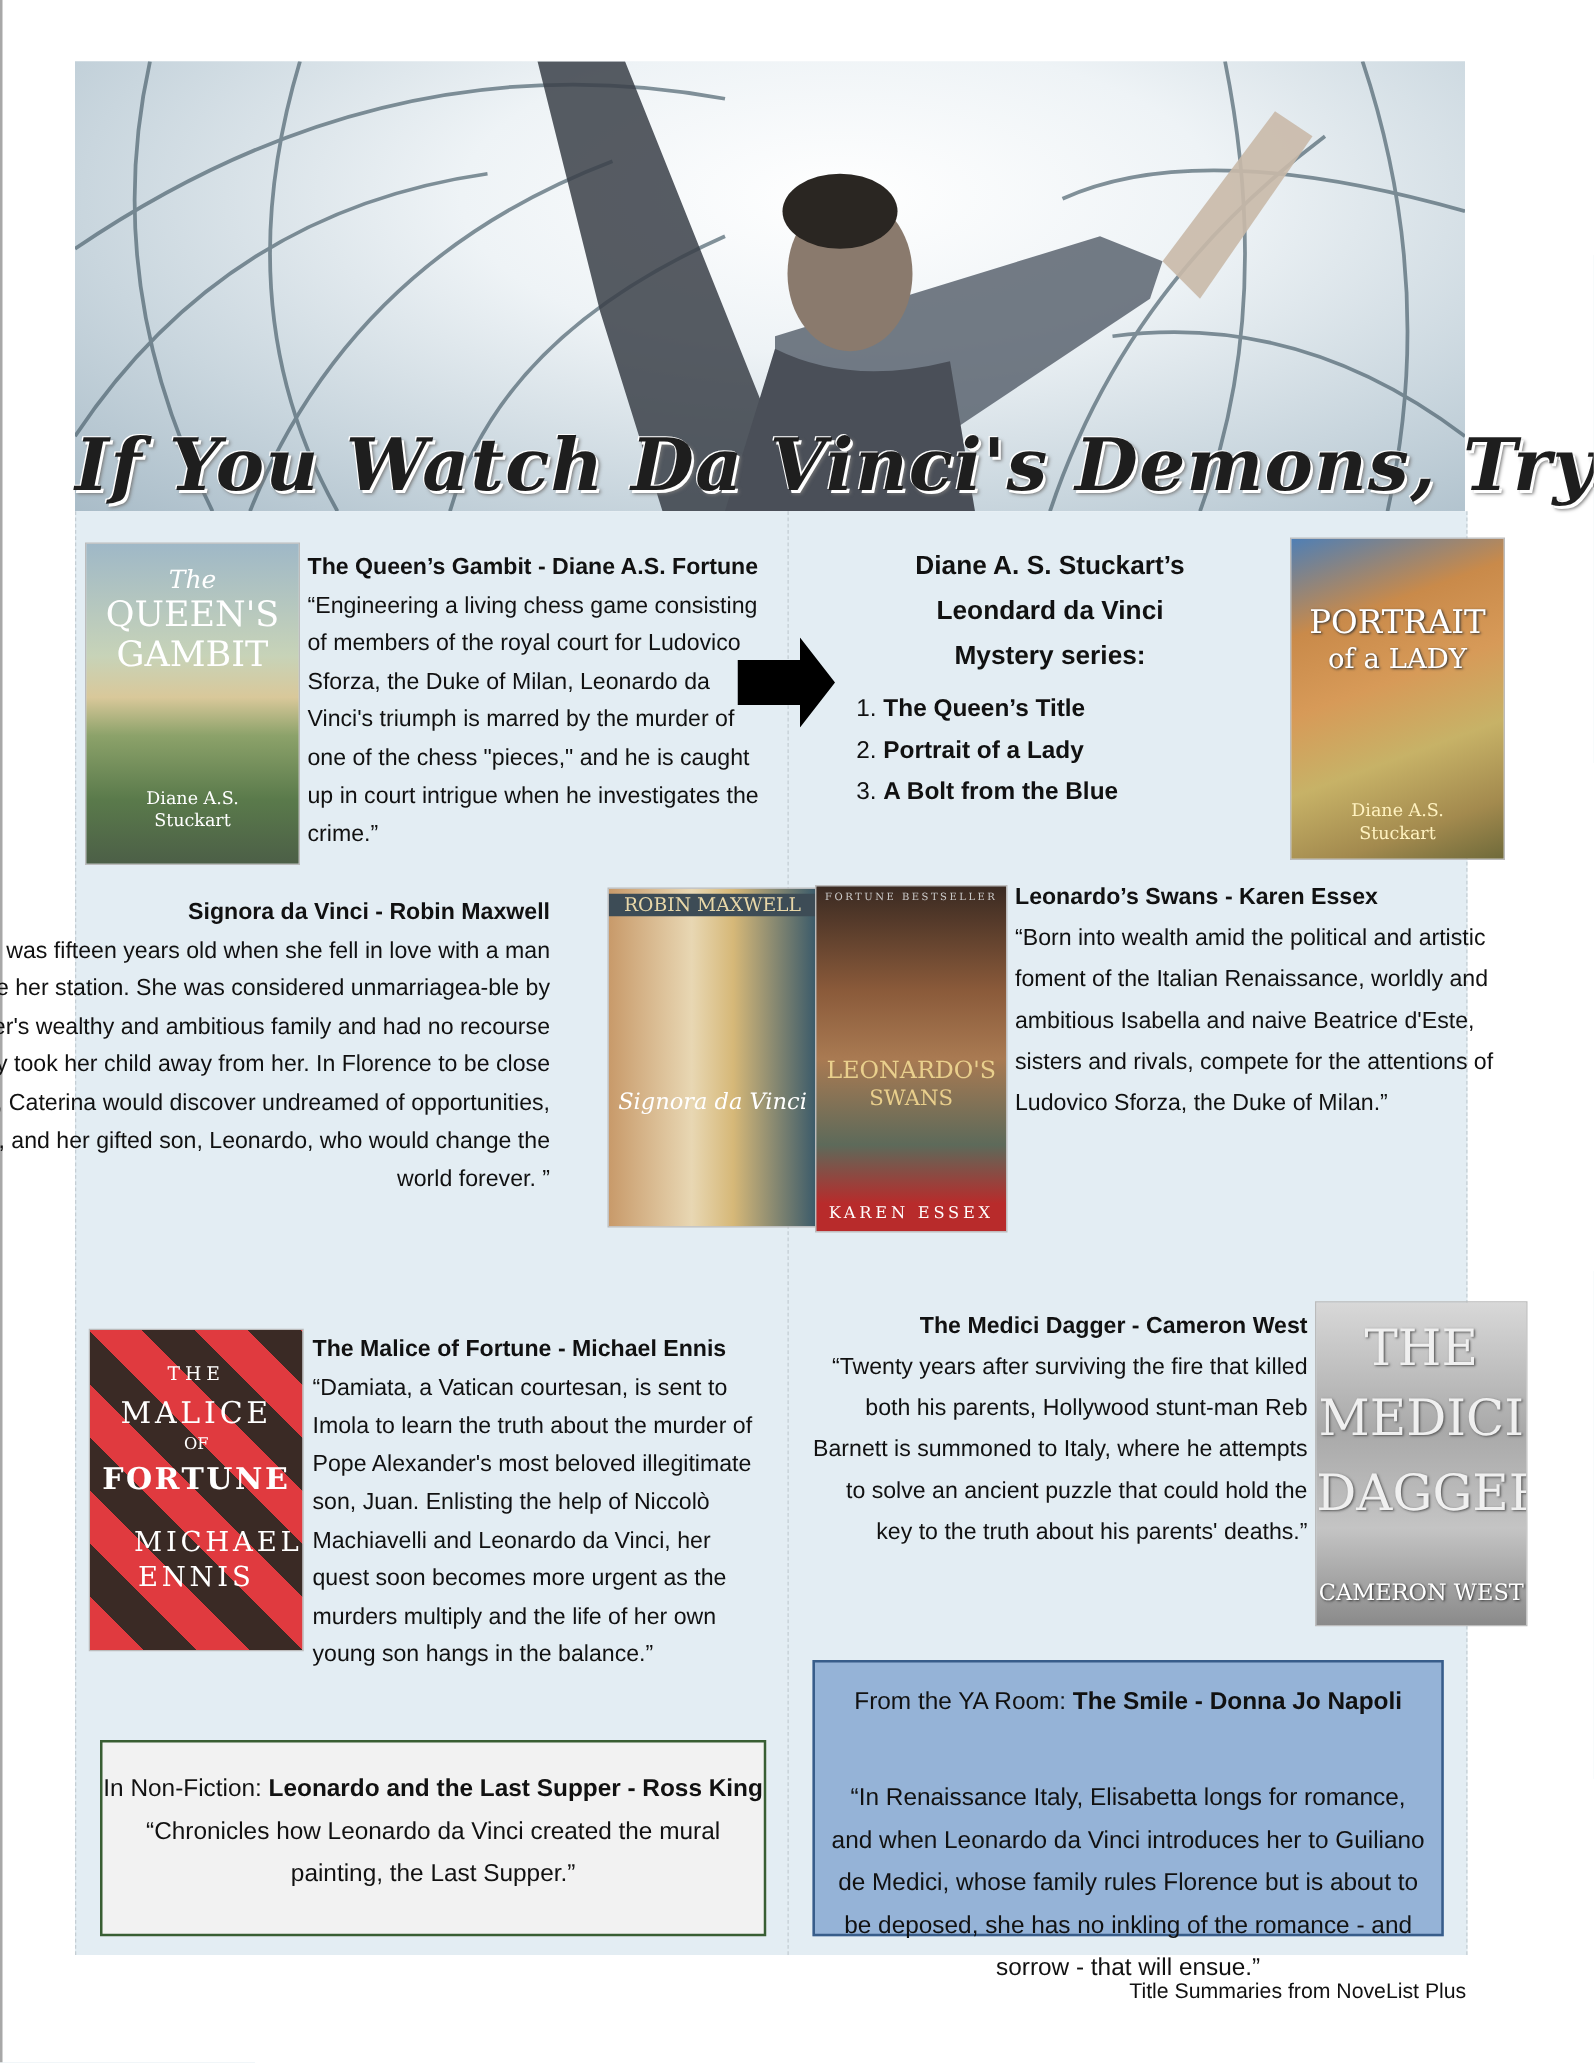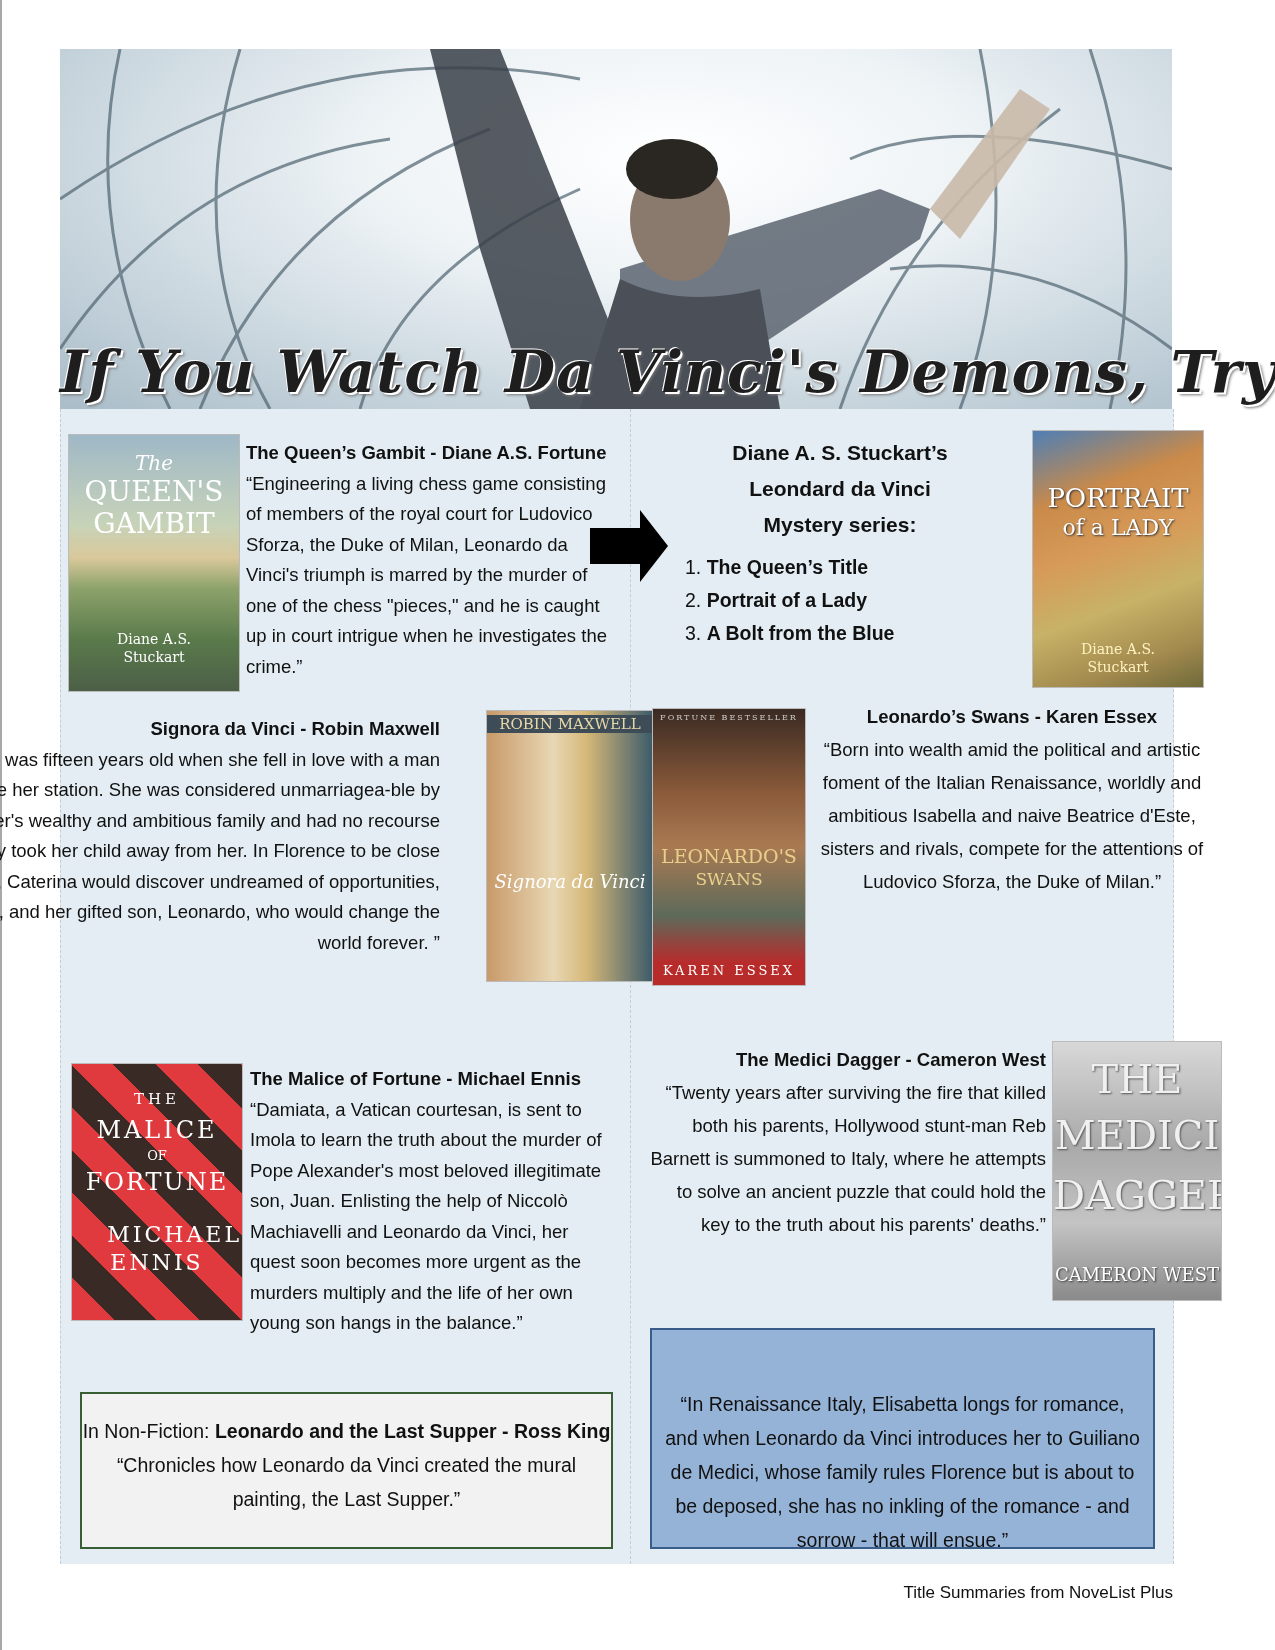--- a/index.html
+++ b/index.html
@@ -132,30 +132,30 @@
   <div class="ct" style="top:4px;font-size:15px;color:#e8d7a8;background:#3d4c56;">ROBIN MAXWELL</div>
   <div class="ct" style="top:160px;font-size:18px;font-style:italic;color:#fff;">Signora da Vinci</div>
 </div>
 
 <div class="cover" style="left:652px;top:708px;width:154px;height:278px;background:linear-gradient(#3a2a22 0%,#8a5a3a 30%,#a97a52 50%,#5d6a5a 75%,#b82b2b 92%);">
   <div class="ct" style="top:4px;font-size:8px;color:#ccc;letter-spacing:2px;">FORTUNE BESTSELLER</div>
   <div class="ct" style="top:136px;font-size:19px;color:#e9cf8c;">LEONARDO'S</div>
   <div class="ct" style="top:160px;font-size:17px;color:#e9cf8c;">SWANS</div>
   <div class="ct" style="top:254px;font-size:13px;color:#fff;letter-spacing:3px;">KAREN ESSEX</div>
 </div>
-<div class="block" style="left:812px;top:702px;width:400px;text-align:center;">
+<div class="block" style="left:812px;top:702px;width:400px;">
   <div class="title">Leonardo’s Swans - Karen Essex</div>
   <div style="line-height:33px;">“Born into wealth amid the political and artistic foment of the Italian Renaissance, worldly and ambitious Isabella and naive Beatrice d'Este, sisters and rivals, compete for the attentions of Ludovico Sforza, the Duke of Milan.”</div>
 </div>
 
 <div class="cover" style="left:71px;top:1063px;width:172px;height:258px;background:repeating-linear-gradient(45deg,#e03a3f 0 30px,#3a2a25 30px 60px);">
   <div class="ct" style="top:26px;font-size:15px;color:#fff;letter-spacing:4px;">THE</div>
   <div class="ct" style="top:52px;font-size:24px;color:#fff;letter-spacing:3px;">MALICE</div>
   <div class="ct" style="top:84px;font-size:13px;color:#fff;">OF</div>
-  <div class="ct" style="top:104px;font-size:24px;color:#fff;letter-spacing:2px;">FORTUNE</div>
+  <div class="ct" style="top:104px;font-size:24px;color:#fff;letter-spacing:2px;font-weight:bold;">FORTUNE</div>
   <div class="ct" style="top:158px;font-size:22px;color:#fff;letter-spacing:3px;text-align:right;">MICHAEL</div>
   <div class="ct" style="top:186px;font-size:22px;color:#fff;letter-spacing:3px;">ENNIS</div>
 </div>
 <div class="block" style="left:250px;top:1064px;width:360px;">
   <div class="title">The Malice of Fortune - Michael Ennis</div>
   <div>“Damiata, a Vatican courtesan, is sent to Imola to learn the truth about the murder of Pope Alexander's most beloved illegitimate son, Juan. Enlisting the help of Niccolò Machiavelli and Leonardo da Vinci, her quest soon becomes more urgent as the murders multiply and the life of her own young son hangs in the balance.”</div>
 </div>
 
 <div class="block right-align" style="left:650px;top:1045px;width:396px;">
   <div class="title">The Medici Dagger - Cameron West</div>
@@ -169,16 +169,19 @@
 </div>
 
 <div class="box box-nonfiction">
   <div>
     <span>In Non-Fiction: </span><b>Leonardo and the Last Supper - Ross King</b>
   </div>
   <div style="padding:0 18px;">“Chronicles how Leonardo da Vinci created the mural painting, the Last Supper.”</div>
 </div>
 
 <div class="box box-ya">
+  <div>
+    <span>From the YA Room: </span><b>The Smile - Donna Jo Napoli</b>
+  </div>
   <div style="padding:0 12px;margin-top:43px;">“In Renaissance Italy, Elisabetta longs for romance, and when Leonardo da Vinci introduces her to Guiliano de Medici, whose family rules Florence but is about to be deposed, she has no inkling of the romance - and sorrow - that will ensue.”</div>
 </div>
 
 <div class="credit">Title Summaries from NoveList Plus</div>
 
 </body></html>

